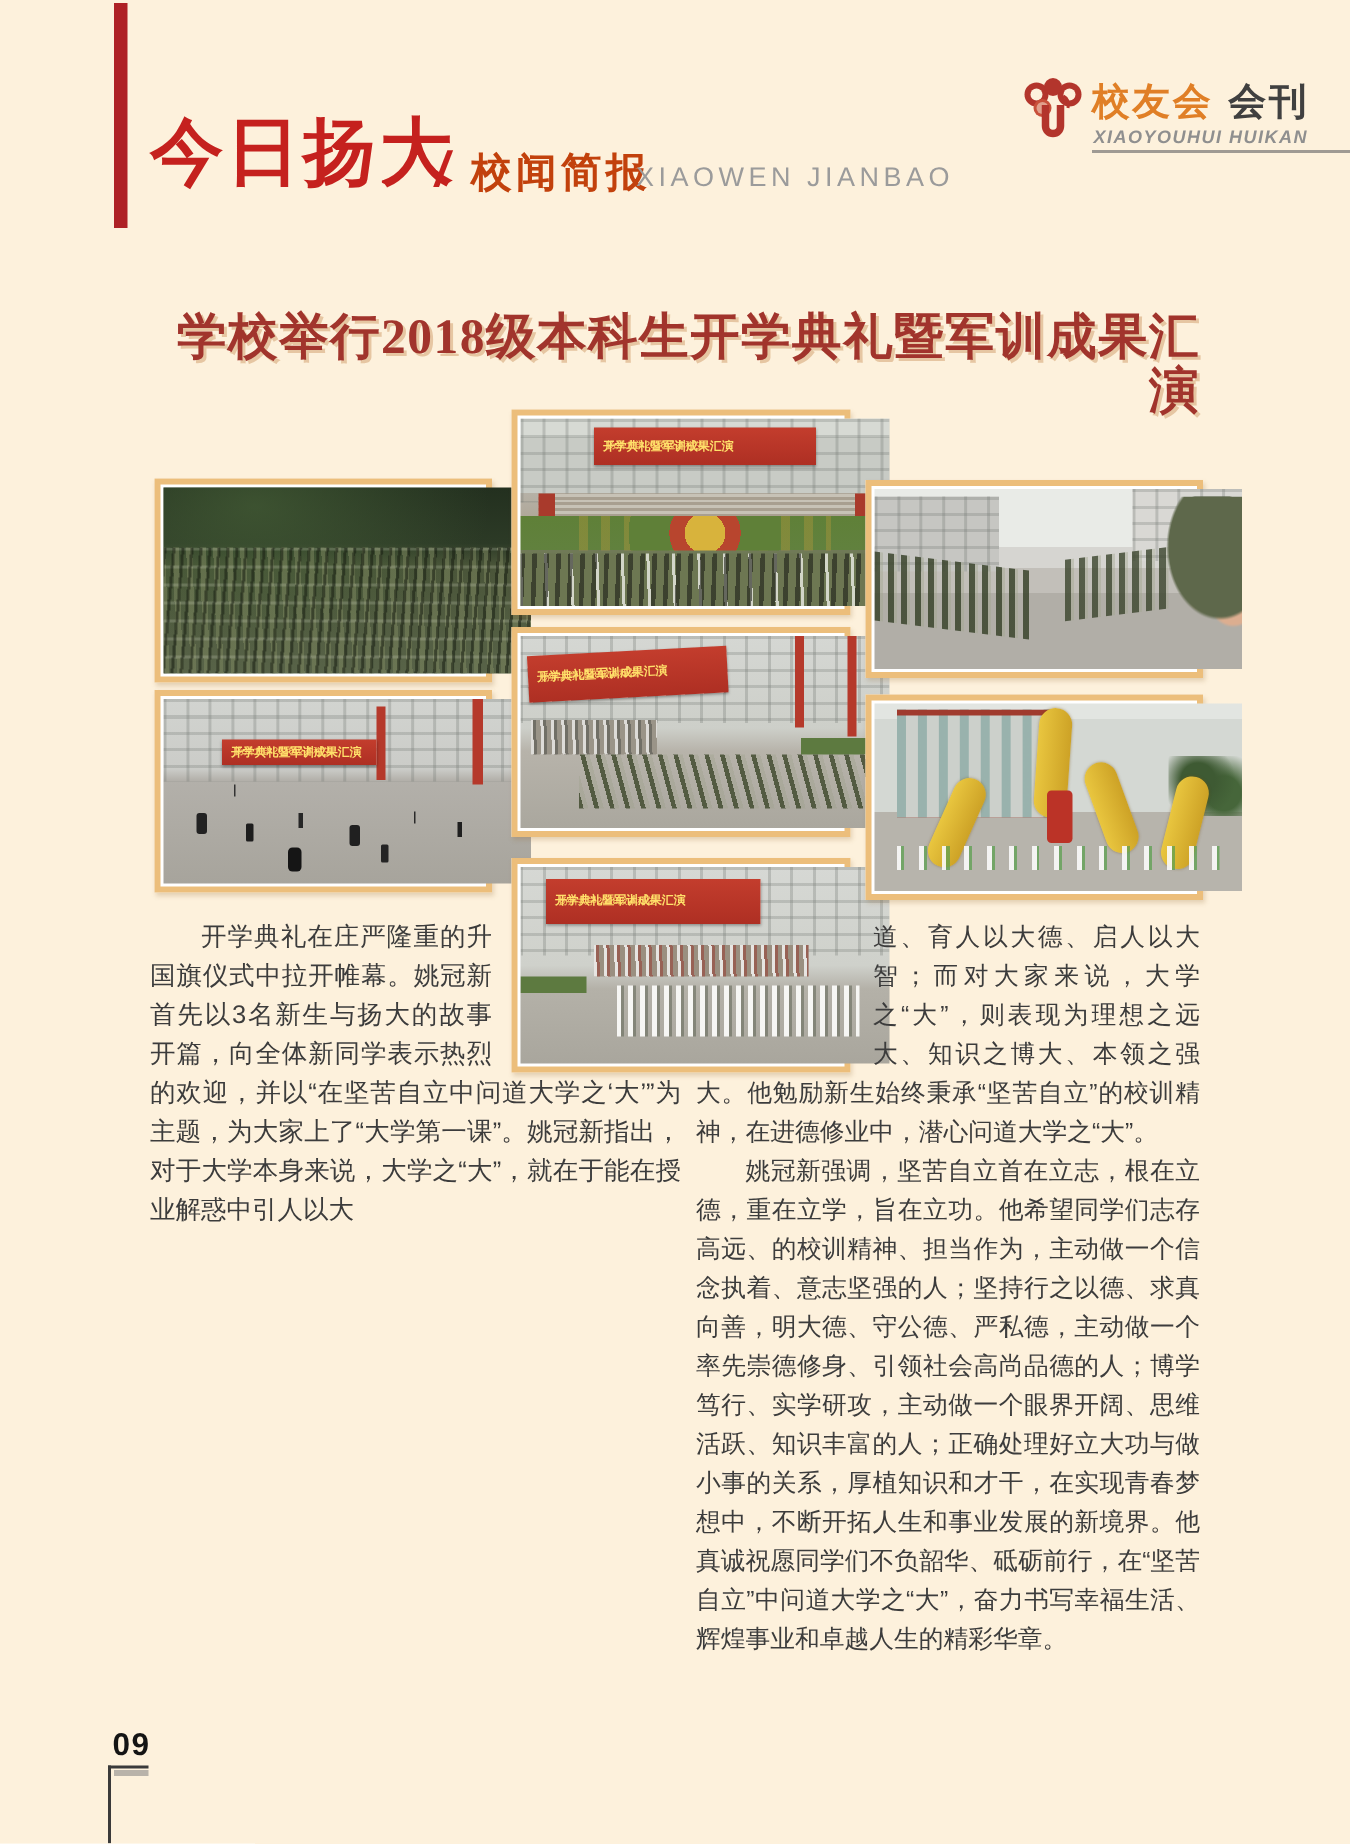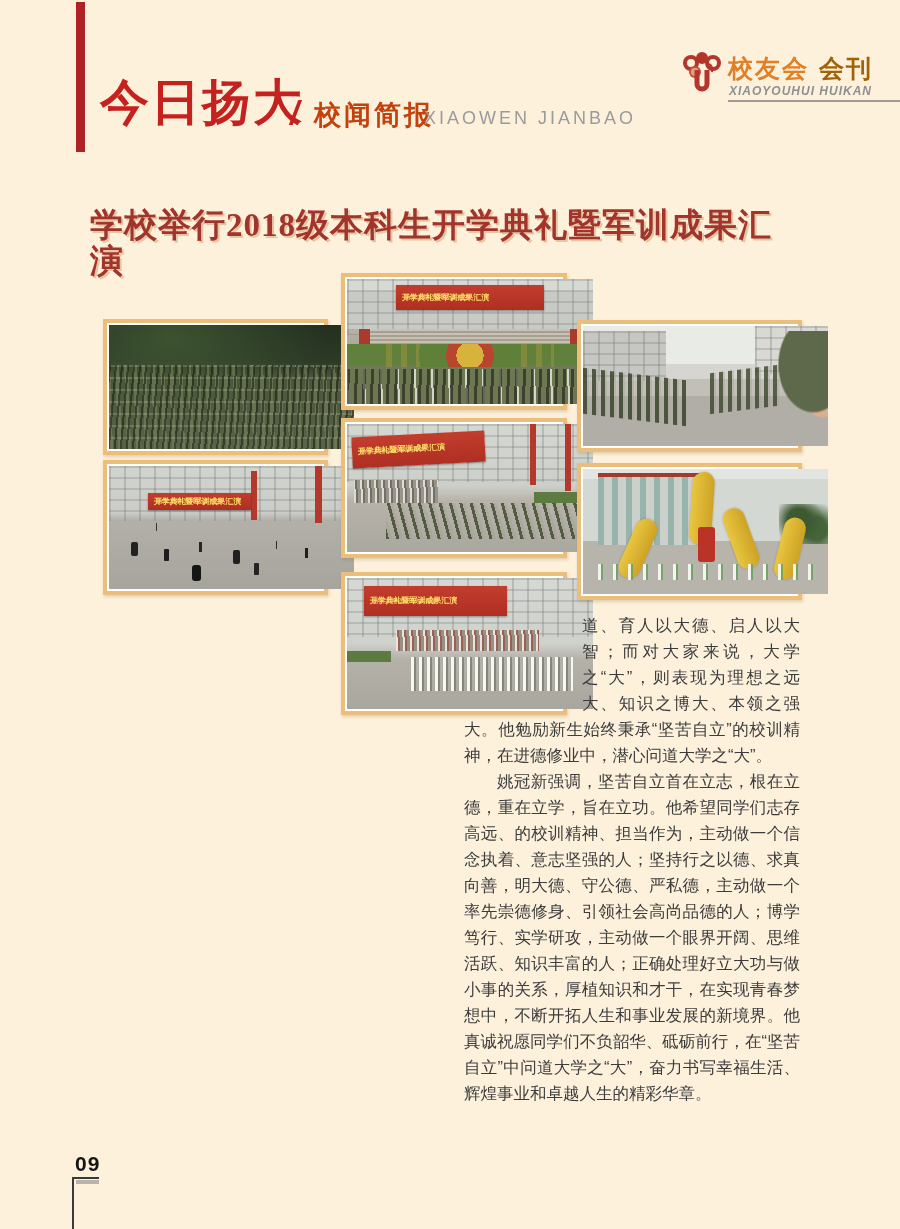--- a/index.html
+++ b/index.html
@@ -11,27 +11,27 @@
   .brand { position:absolute; left:100px; top:78px; font-size:49px; font-weight:bold;
            color:#c5211e; letter-spacing:2px; line-height:1; }
   .slash { position:absolute; left:290px; top:94px; font-size:33px; color:#c5211e; font-style:italic; font-weight:bold; }
   .section-cn { position:absolute; left:314px; top:102px; font-size:27px; font-weight:bold;
                 color:#c2410c; letter-spacing:3px; line-height:1; }
   .section-py { position:absolute; left:424px; top:109px; font-size:18px; color:#9b9b9b;
                 letter-spacing:3px; line-height:1; }
   .logo-icon { position:absolute; left:682px; top:50px; width:40px; height:52px; }
   .logo-cn { position:absolute; left:728px; top:56px; font-size:25px; font-weight:bold; letter-spacing:2px; line-height:1; }
   .logo-cn .org { color:#e07f26; margin-right:10px; }
-  .logo-cn .pub { color:#a16207; }
+  .logo-cn .pub { color:#404040; }
   .logo-py { position:absolute; left:729px; top:85px; font-size:12px; font-weight:bold;
              font-style:italic; color:#8f8f8f; letter-spacing:1px; line-height:1; }
   .logo-line { position:absolute; left:728px; top:100px; width:172px; height:2px; background:#9f9a93; }
 
   
-  .title { position:absolute; left:90px; top:207px; width:710px; text-align:left;
+  .title { position:absolute; left:90px; top:207px; width:710px; text-align:right;
            font-family:"Liberation Serif", serif; font-size:33px; font-weight:bold;
            color:#a1342c; letter-spacing:1px; text-shadow:2px 2px 0 #e6c6a2; line-height:1.1; }
 
   
   .photo { position:absolute; box-sizing:border-box; border:4px solid #ecbe7b; background:#fff;
            padding:2px; box-shadow:1px 2px 3px rgba(150,110,60,.25); }
   .scene { position:relative; width:100%; height:100%; overflow:hidden;padding-left:32px; }
   .scene div { position:absolute; }
 
   .ph1 { left:103px; top:319px; width:225px; height:136px; }
@@ -260,20 +260,21 @@
       <div class="drg d2"></div>
       <div class="drg d3"></div>
       <div class="drg d4"></div>
       <div class="red"></div>
       <div class="perf"></div>
     </div>
   </div>
 
   <div class="col colL">
     <div class="spL"></div>
+    <p class="ind">开学典礼在庄严隆重的升国旗仪式中拉开帷幕。姚冠新首先以3名新生与扬大的故事开篇，向全体新同学表示热烈的欢迎，并以“在坚苦自立中问道大学之‘大’”为主题，为大家上了“大学第一课”。姚冠新指出，对于大学本身来说，大学之“大”，就在于能在授业解惑中引人以大</p>
   </div>
 
   <div class="col colR">
     <div class="spR"></div>
     <p>道、育人以大德、启人以大智；而对大家来说，大学之“大”，则表现为理想之远大、知识之博大、本领之强大。他勉励新生始终秉承“坚苦自立”的校训精神，在进德修业中，潜心问道大学之“大”。</p>
     <p class="ind">姚冠新强调，坚苦自立首在立志，根在立德，重在立学，旨在立功。他希望同学们志存高远、的校训精神、担当作为，主动做一个信念执着、意志坚强的人；坚持行之以德、求真向善，明大德、守公德、严私德，主动做一个率先崇德修身、引领社会高尚品德的人；博学笃行、实学研攻，主动做一个眼界开阔、思维活跃、知识丰富的人；正确处理好立大功与做小事的关系，厚植知识和才干，在实现青春梦想中，不断开拓人生和事业发展的新境界。他真诚祝愿同学们不负韶华、砥砺前行，在“坚苦自立”中问道大学之“大”，奋力书写幸福生活、辉煌事业和卓越人生的精彩华章。</p>
   </div>
 
   <div class="pageno">09</div>
   <div class="fline-h"></div>

